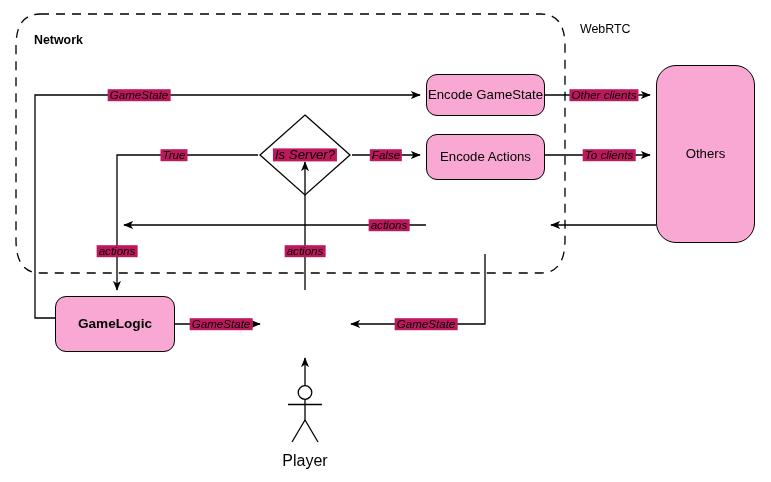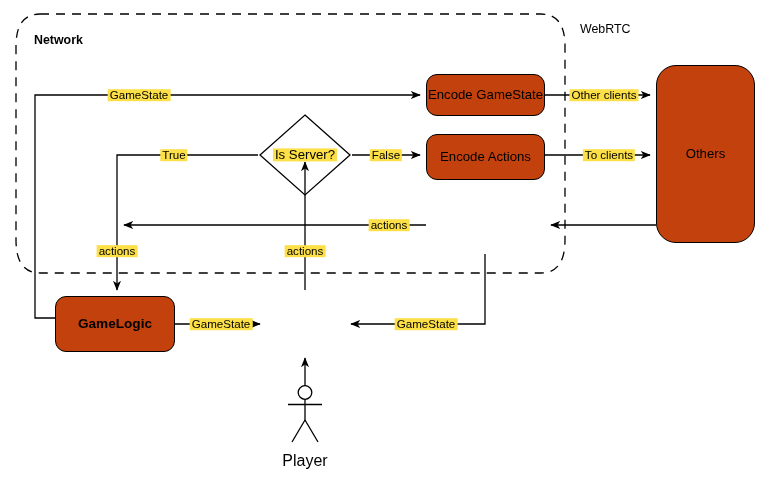--- a/index.html
+++ b/index.html
@@ -5,28 +5,28 @@
   html,body{margin:0;padding:0;}
   body{
     width:771px;height:482px;background:#ffffff;position:relative;
     font-family:"Liberation Sans", sans-serif;
     -webkit-font-smoothing:antialiased;
   }
   #stage{position:absolute;left:0;top:0;width:771px;height:482px;overflow:hidden;}
   svg#wires{position:absolute;left:0;top:0;width:771px;height:482px;}
 
   .node{position:absolute;box-sizing:border-box;border:1.3px solid #000;
-        background:#c2410c;display:flex;align-items:center;justify-content:center;
+        background:#f9a8d4;display:flex;align-items:center;justify-content:center;
         text-align:center;line-height:1.15;color:#000;}
   .rnd{border-radius:11px;}
   .fs13{font-size:13.2px;}
   .bold{font-weight:bold;font-size:13.6px;}
 
-  .lbl{position:absolute;color:#000;font-size:11.6px;background:#fde047;
-       padding:0 2px;white-space:nowrap;line-height:1;}
+  .lbl{position:absolute;color:#000;font-size:11.6px;background:#be185d;
+       padding:0 2px;white-space:nowrap;line-height:1;font-style:italic;}
   .lbl.c{transform:translate(-50%,-50%);}
 
   .zone-title{position:absolute;font-size:12.4px;color:#000;white-space:nowrap;}
   .zone-title.b{font-weight:bold;}
   .actor-label{position:absolute;font-size:16px;color:#000;
                transform:translateX(-50%);white-space:nowrap;text-align:center;}
 </style>
 </head>
 <body>
 

